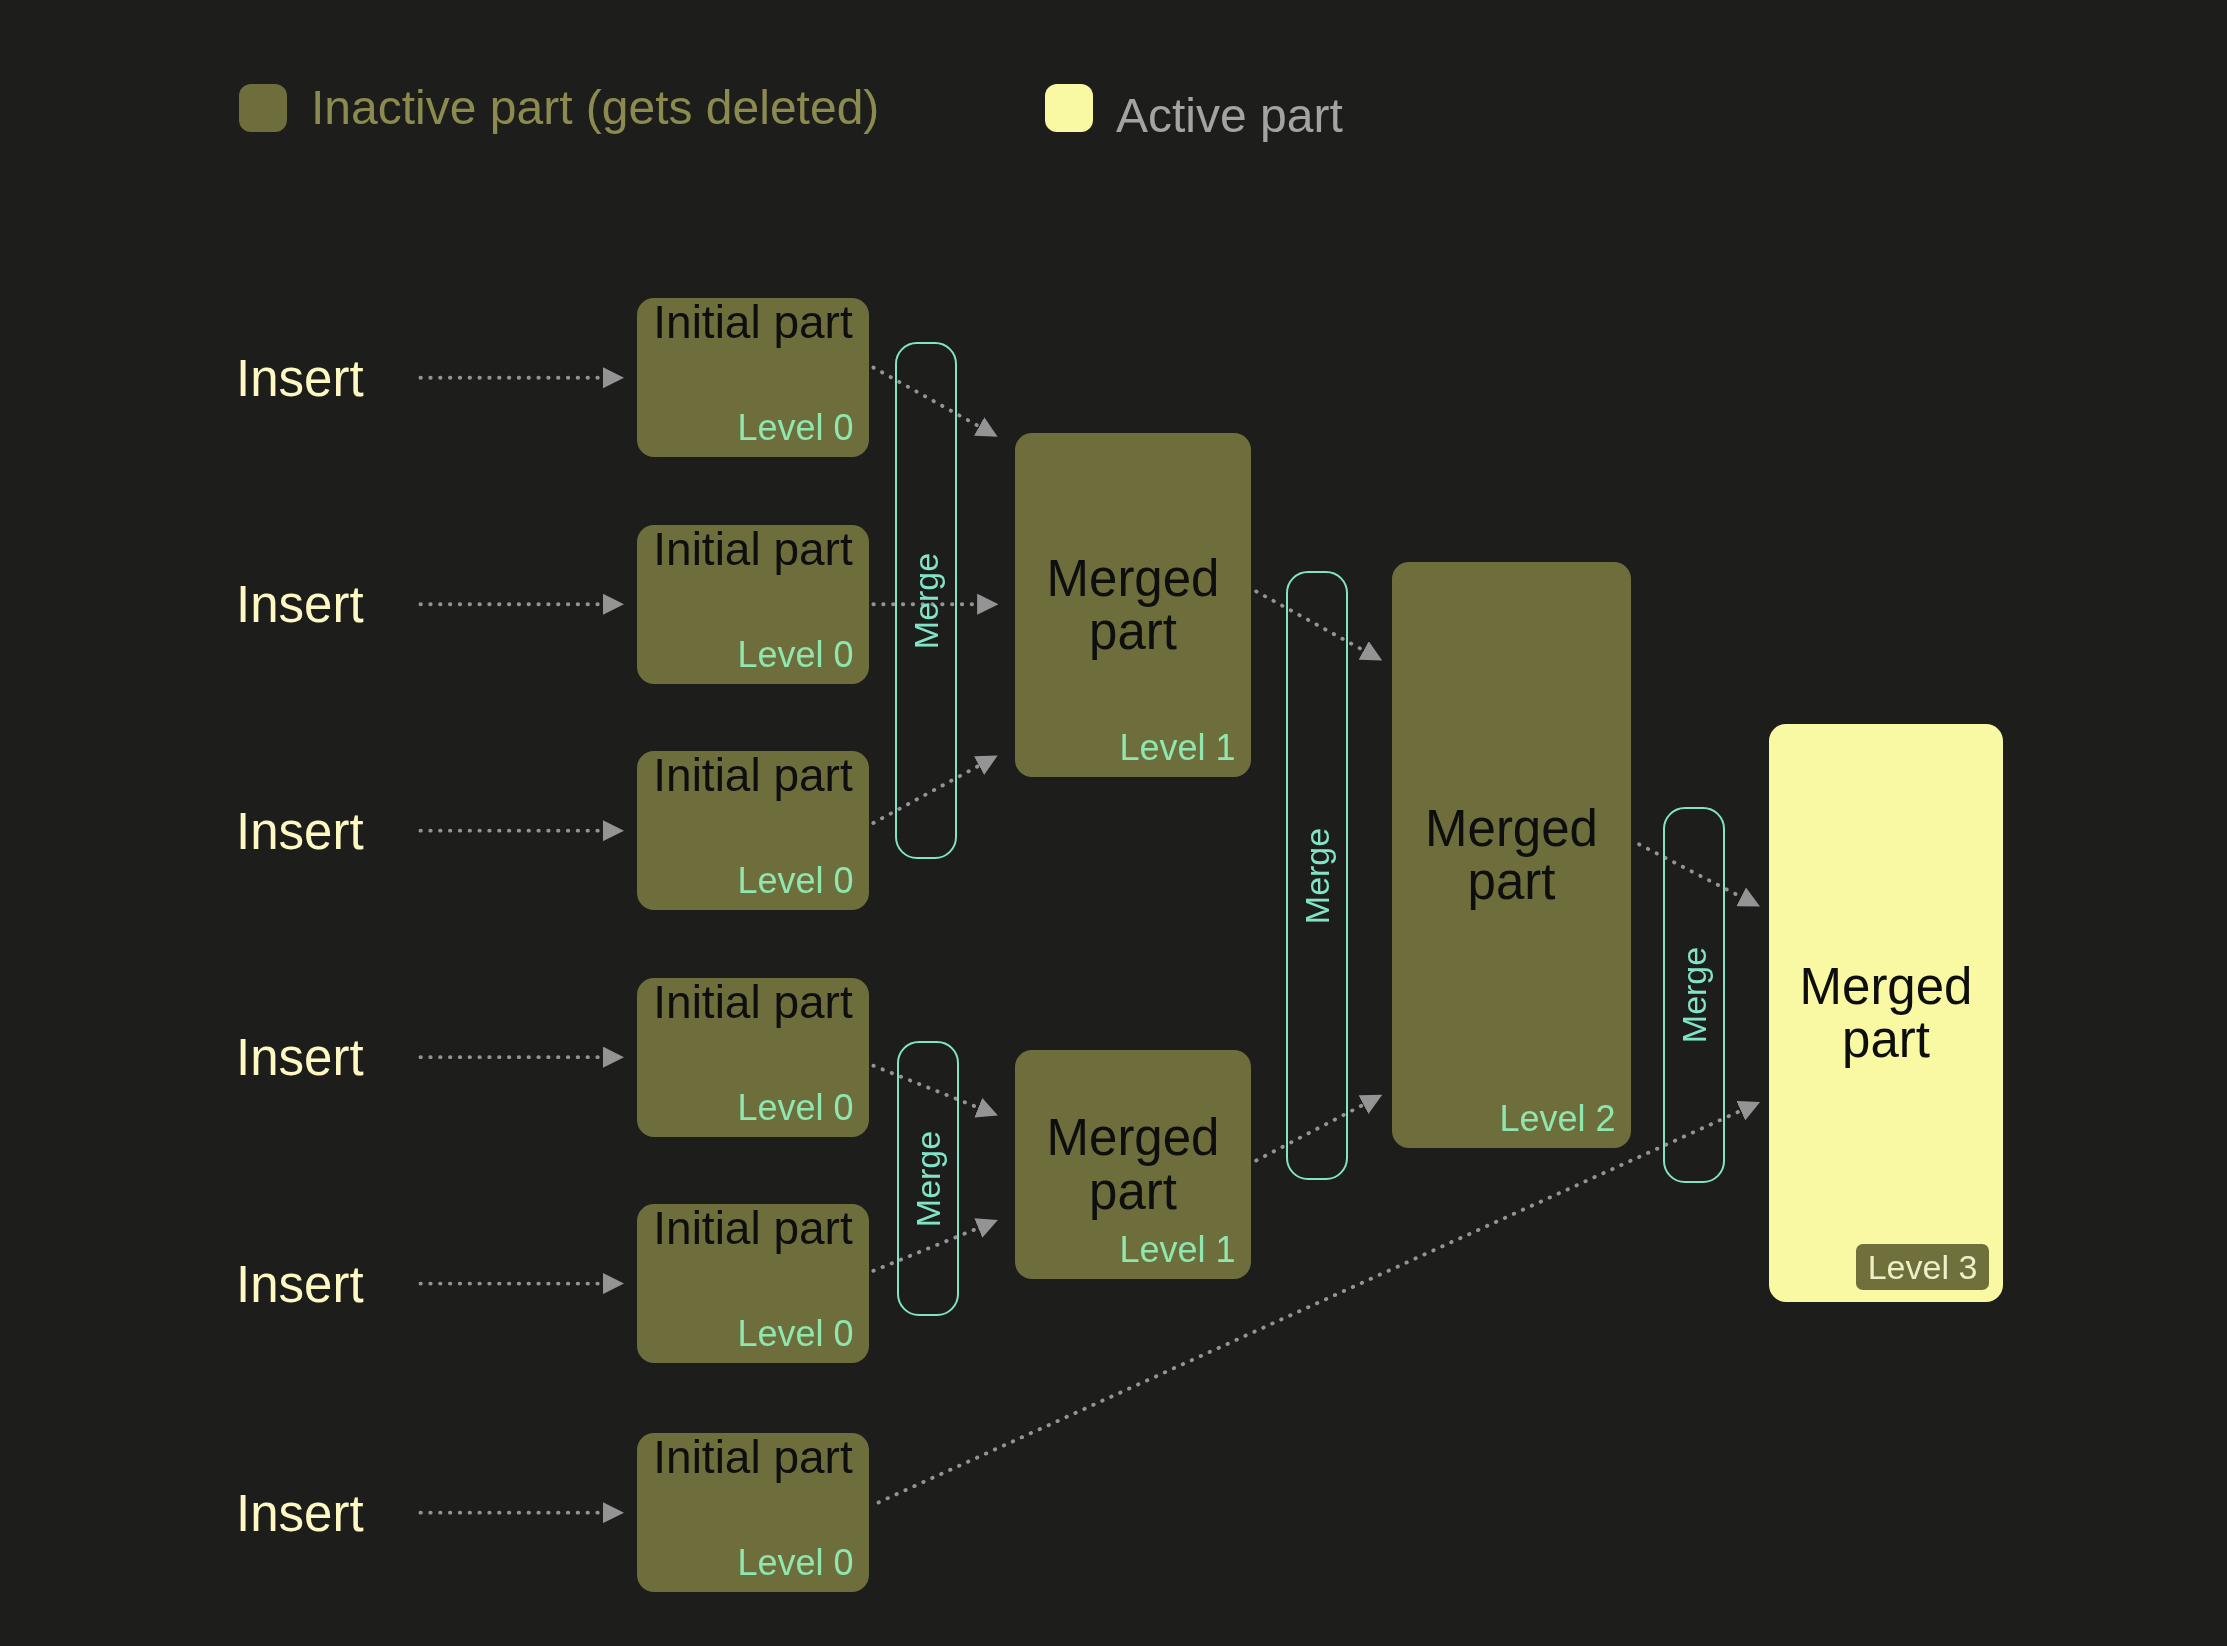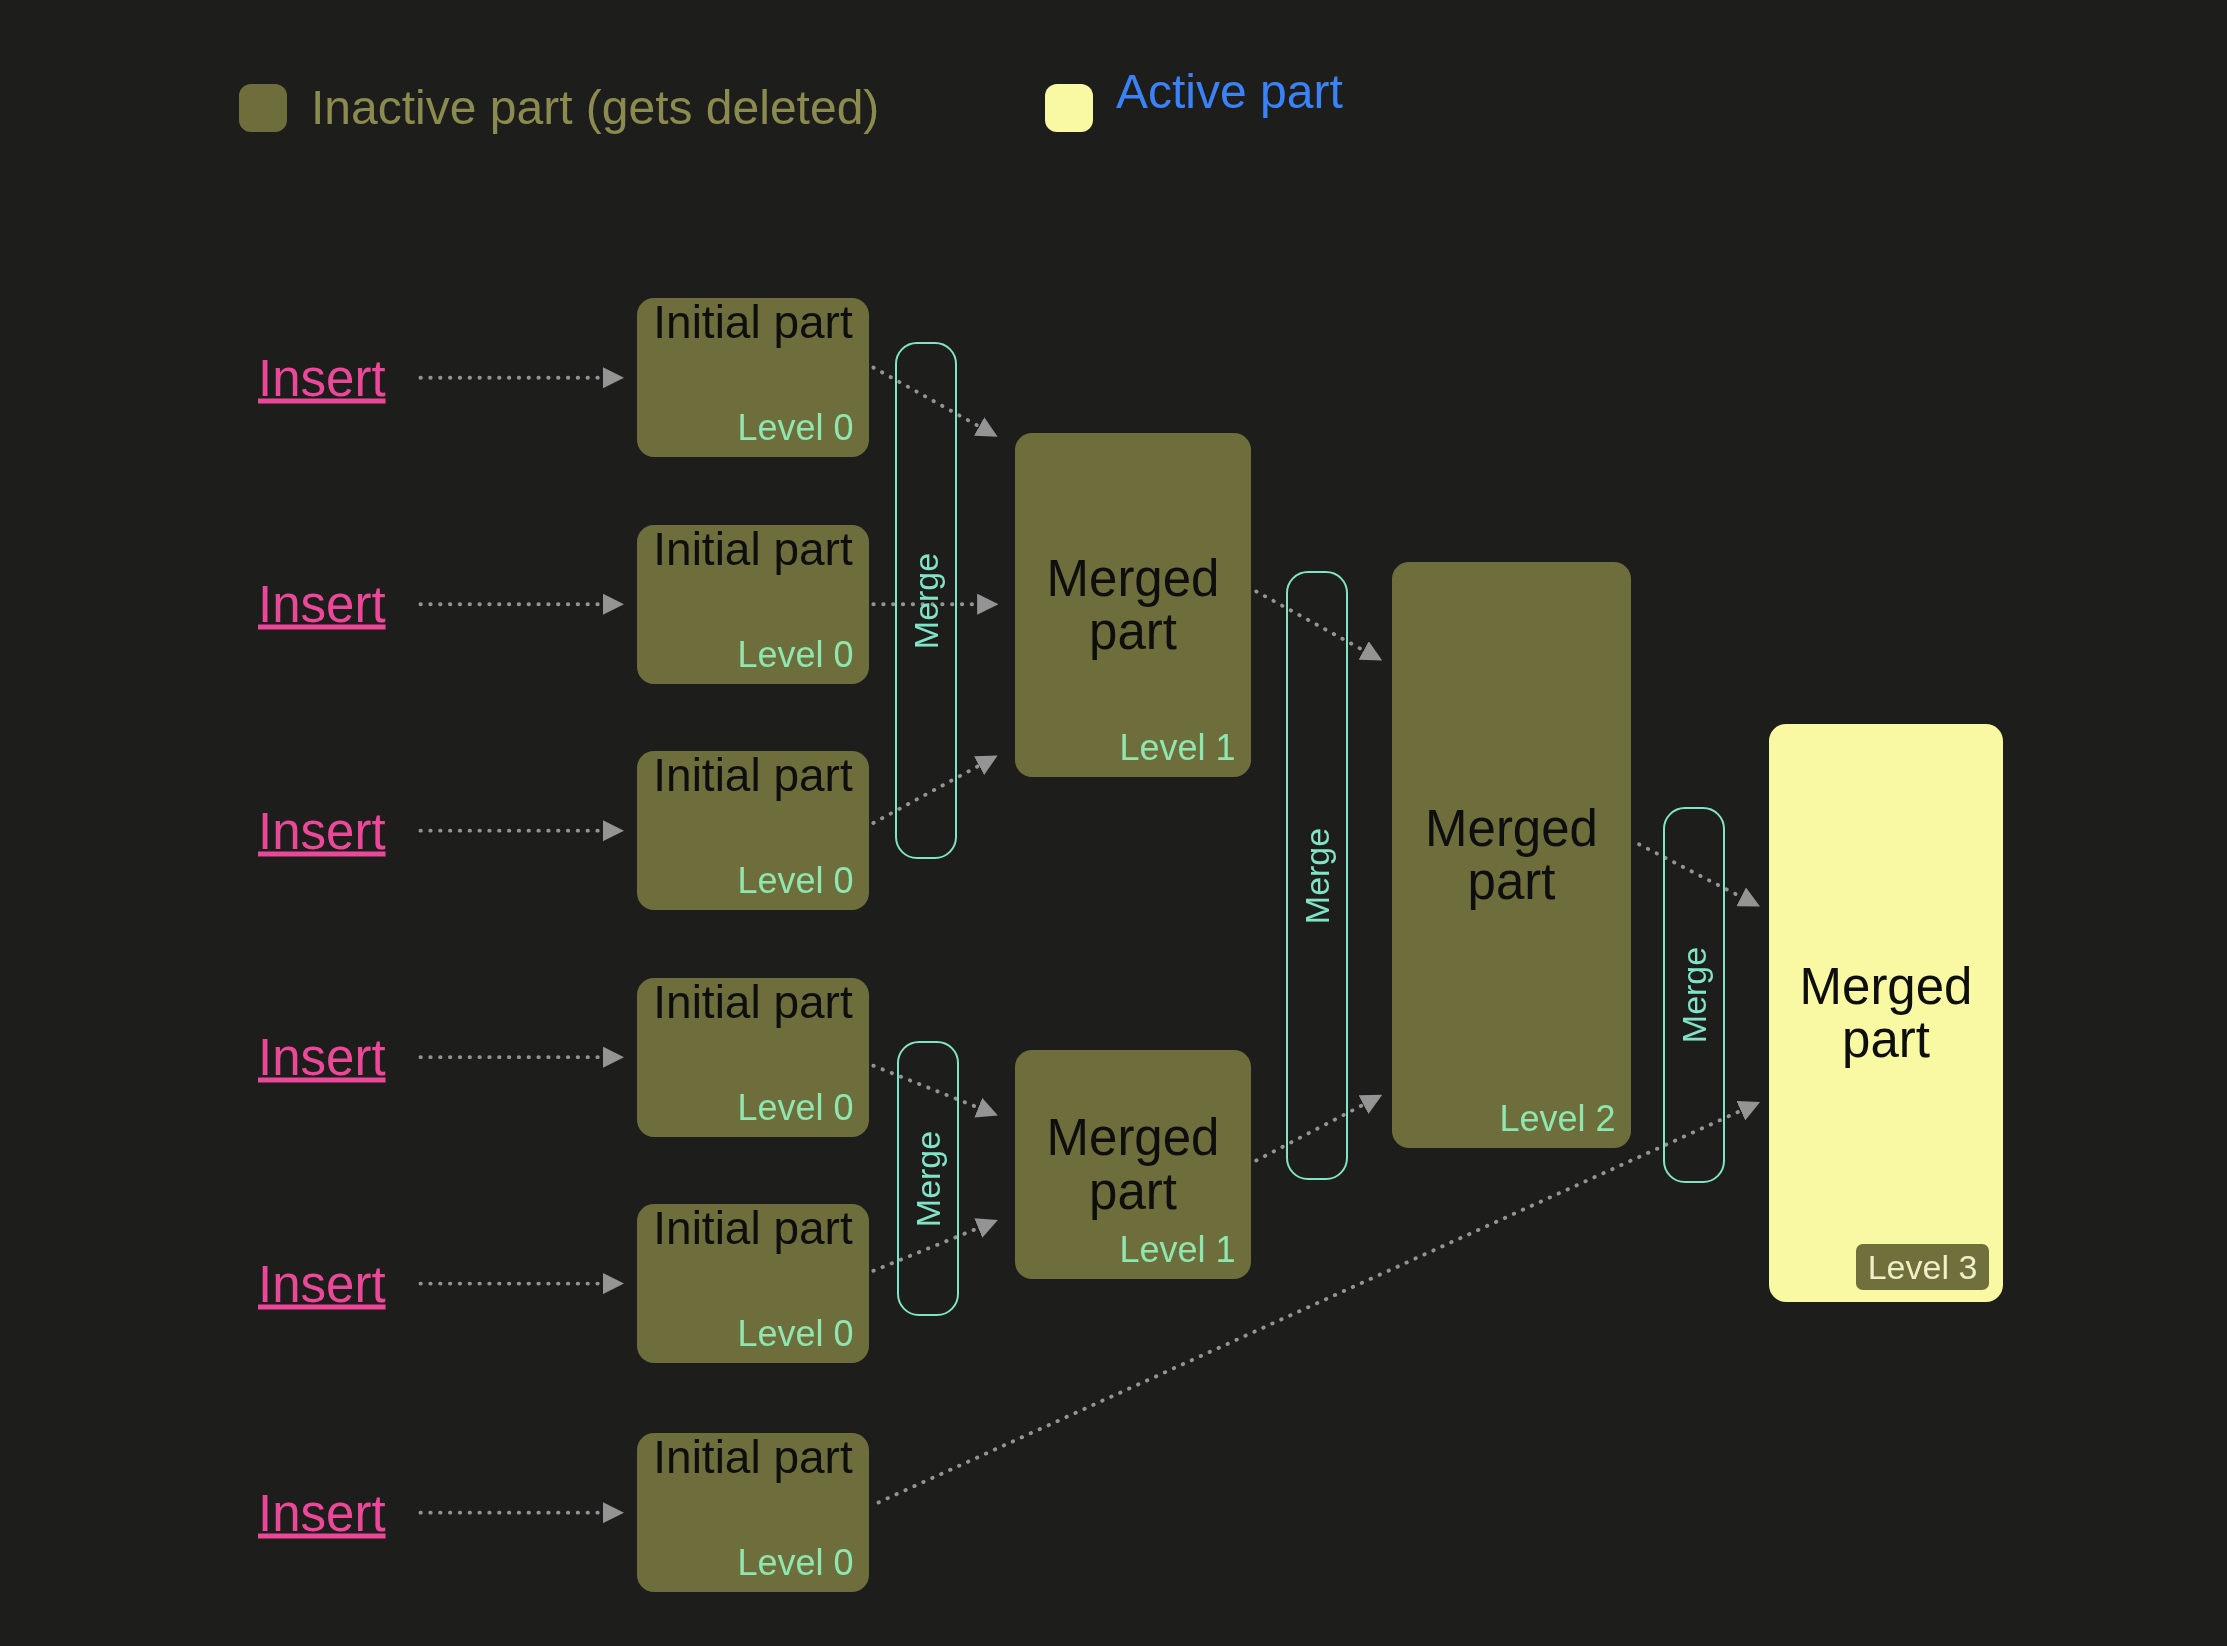--- a/index.html
+++ b/index.html
@@ -12,24 +12,23 @@
   }
   
   .legend-swatch{
     position:absolute;width:48px;height:48px;border-radius:12px;
   }
   .legend-label{
     position:absolute;font-size:48px;line-height:48px;white-space:nowrap;
   }
   
   .insert-label{
-    position:absolute;left:258px;
-    font-size:51px;color:#ec4899;white-space:nowrap;
+    position:absolute;left:236px;
+    font-size:51px;color:#fef9c3;white-space:nowrap;
     transform:translateY(-50%);
-    text-decoration:underline;
   }
   
   .part{
     position:absolute;border-radius:17px;box-sizing:border-box;
   }
   .part.inactive{background:#6e6e3d;}
   .part.active{background:#f9f9a3;}
   .part .title{
     color:#0e0e0e;text-align:center;line-height:1.04;
   }
@@ -97,21 +96,21 @@
       <line x1="1918" y1="988" x2="2054" y2="1058" marker-end="url(#ah)"></line>
 
       <line x1="1028" y1="1758" x2="2054" y2="1292" marker-end="url(#ah)"></line>
     </g>
   </svg>
 
   <div class="legend-swatch" style="left:239px;top:84px;background:#6e6e3d;"></div>
   <div class="legend-label" style="left:311px;top:84px;color:#8b8b50;">Inactive part (gets deleted)</div>
 
   <div class="legend-swatch" style="left:1045px;top:84px;background:#f9f9a3;"></div>
-  <div class="legend-label" style="left:1116px;top:68px;color:#3b82f6;">Active part</div>
+  <div class="legend-label" style="left:1116px;top:92px;color:#a3a3a3;">Active part</div>
 
   <div class="insert-label" style="top:378px;">Insert</div>
   <div class="insert-label" style="top:604px;">Insert</div>
   <div class="insert-label" style="top:831px;">Insert</div>
   <div class="insert-label" style="top:1057px;">Insert</div>
   <div class="insert-label" style="top:1284px;">Insert</div>
   <div class="insert-label" style="top:1513px;">Insert</div>
 
   <div class="part inactive initial-part" style="top:298px;">
     <div class="title">Initial part</div>

